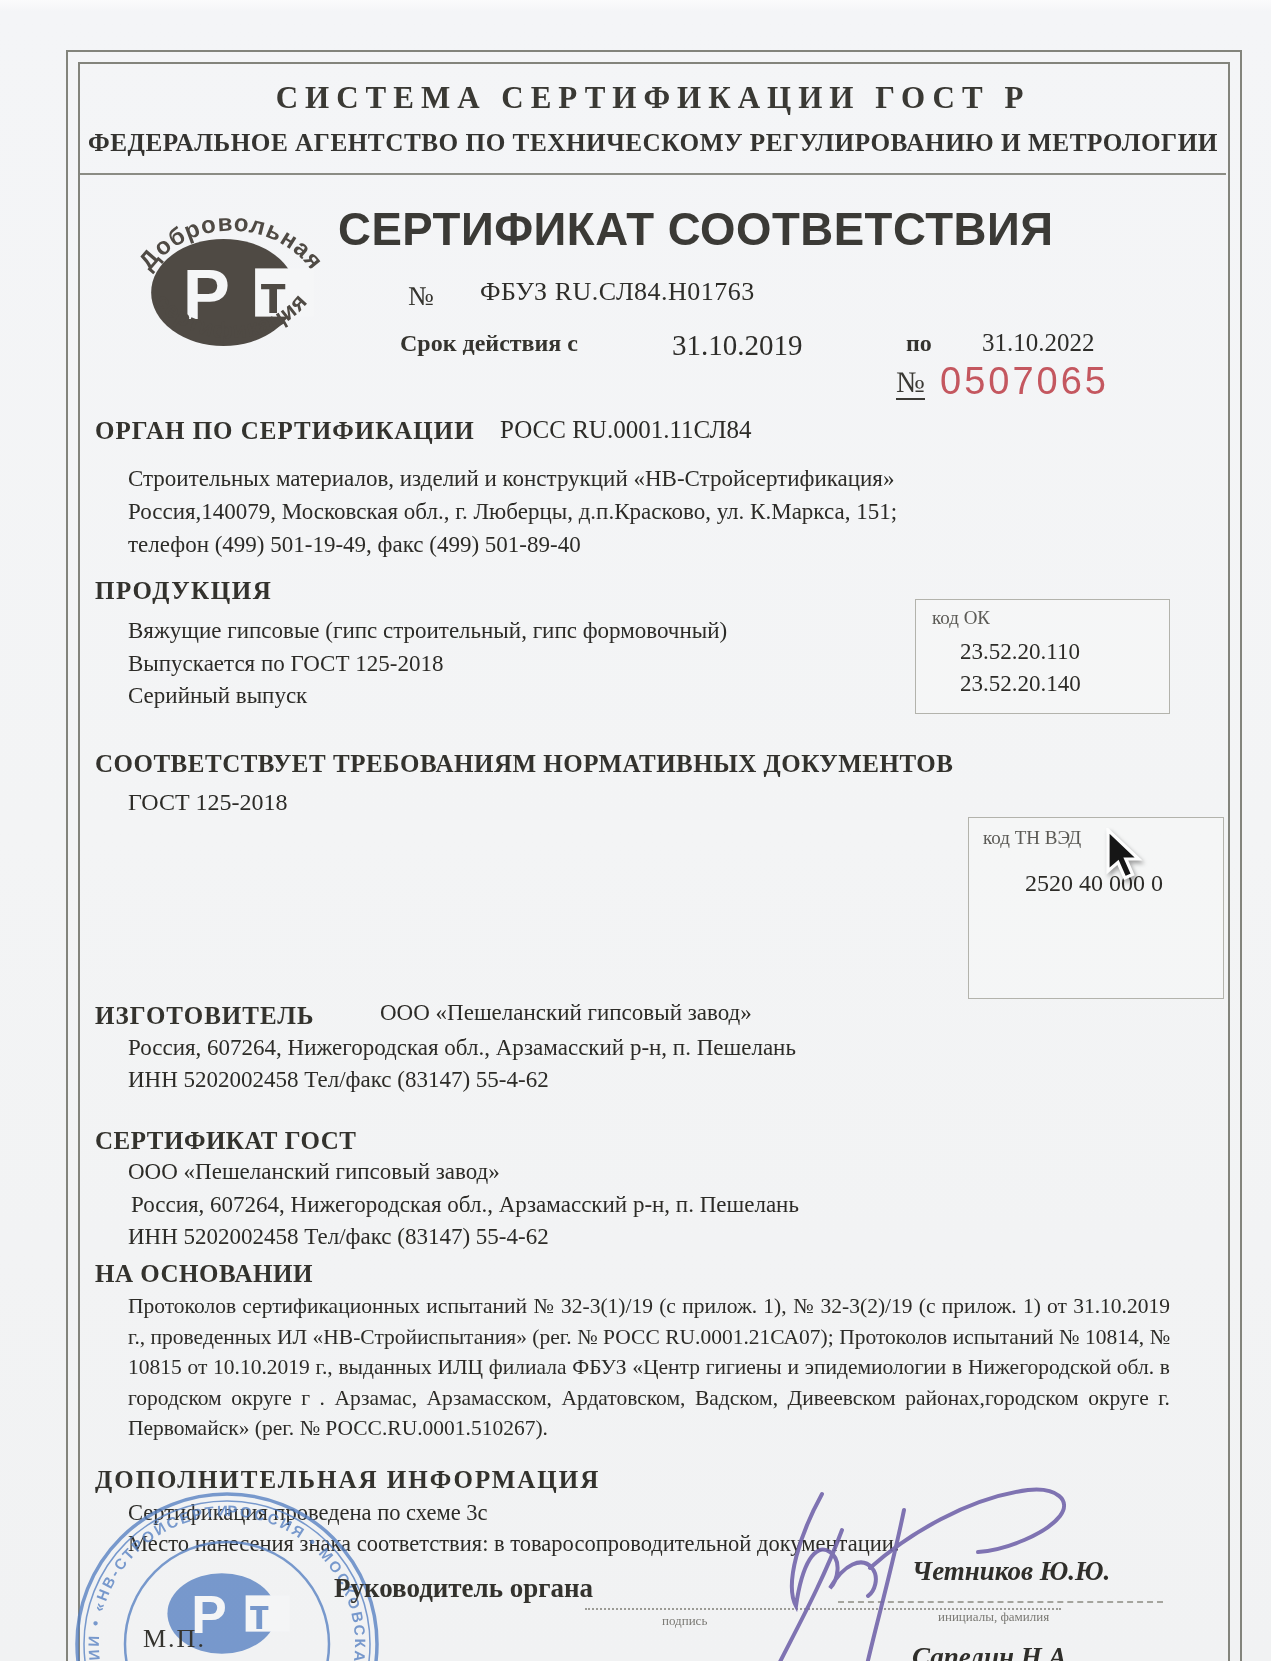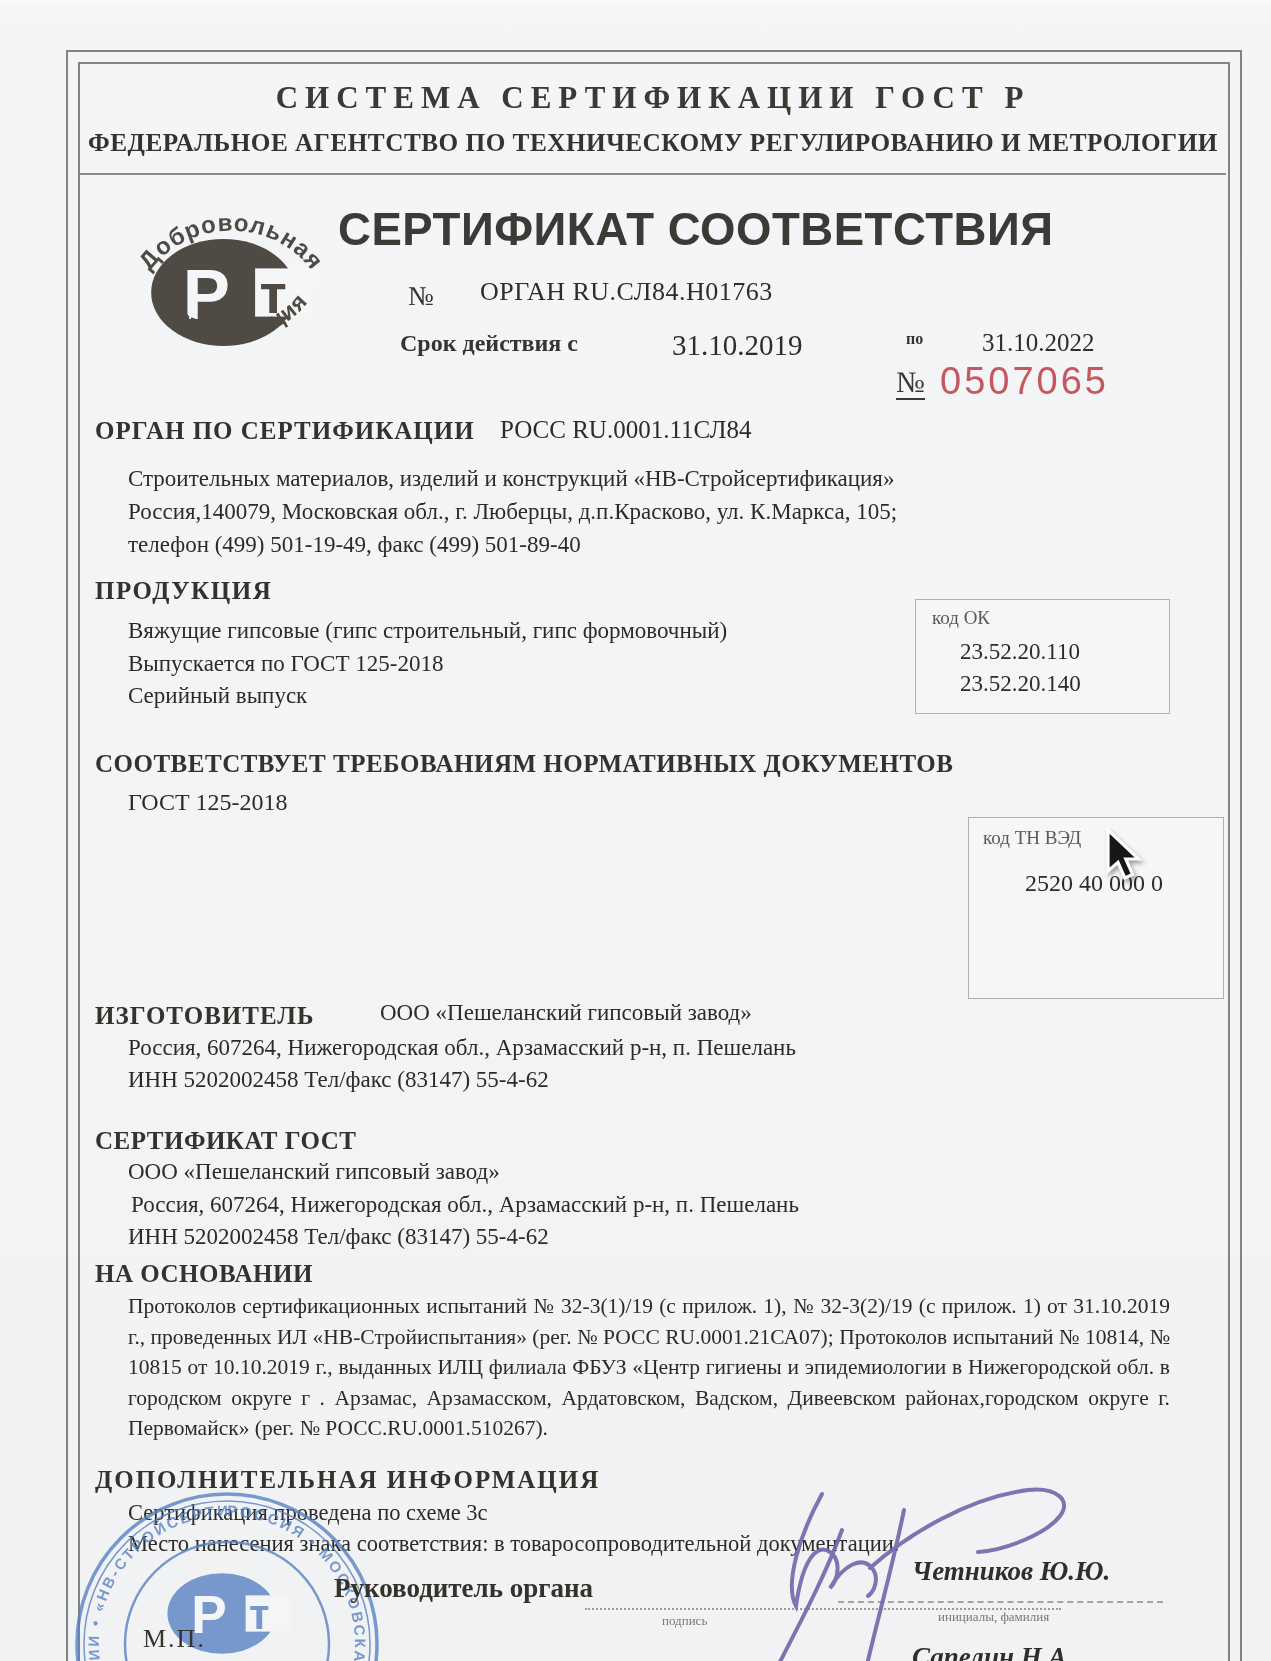--- a/index.html
+++ b/index.html
@@ -12,21 +12,21 @@
   .frame-inner{position:absolute;left:78px;top:62px;width:1148px;height:1700px;border:2px solid #83847c;}
   .abs{position:absolute;}
   .hdr1{left:80px;top:80px;width:1146px;text-align:center;font-size:31px;font-weight:700;letter-spacing:7px;color:#3a3934;}
   .hdr2{left:80px;top:128px;width:1146px;text-align:center;font-size:25.5px;font-weight:700;letter-spacing:0.5px;color:#343330;transform:scaleX(0.99);}
   .hdr-rule{left:80px;top:173px;width:1146px;height:2px;background:#8b8c84;}
   .doc-title{left:338px;top:201px;font-family:"Liberation Sans",sans-serif;font-size:47px;font-weight:700;letter-spacing:0.5px;color:#3b3a36;transform:scaleX(0.97);transform-origin:left;}
   .num-label{left:408px;top:281px;font-size:27px;color:#35342f;}
   .num-value{left:480px;top:277px;font-size:26px;color:#2e2d29;letter-spacing:0.5px;}
   .val-label{left:400px;top:330px;font-size:24px;font-weight:700;color:#35342f;}
   .val-from{left:672px;top:329px;font-size:29px;}
-  .val-po{left:906px;top:330px;font-size:16px;font-weight:700;color:#35342f;}
+  .val-po{left:906px;top:330px;font-size:24px;font-weight:700;color:#35342f;}
   .val-to{left:982px;top:329px;font-size:25px;}
   .blank-no-sign{left:896px;top:366px;font-size:30px;color:#3a3934;border-bottom:2px solid #3a3934;line-height:1.05;}
   .blank-no-digits{left:940px;top:360px;font-family:Liberation Sans, sans-serif;font-size:38px;letter-spacing:3px;font-weight:400;}
   .sec-head{font-size:25px;font-weight:700;color:#33322d;letter-spacing:1px;}
   .body-line{font-size:23px;color:#2c2b27;}
   .organ-head{left:95px;top:417px;}
   .organ-value{left:500px;top:416px;font-size:25px;color:#2c2b27;}
   .organ-l0{left:128px;top:466px;}
   .organ-l1{left:128px;top:499px;}
   .organ-l2{left:128px;top:532px;}
@@ -98,34 +98,34 @@
     </text>
     <use href="#rst-mark" x="26" y="38" width="166" height="113"></use>
     <text font-family="Liberation Sans, sans-serif" font-size="23" font-weight="bold" fill="#4f4a44" letter-spacing="1">
       <textPath href="#arcBottom" startOffset="50%" text-anchor="middle">сертификация</textPath>
     </text>
   </svg>
 
   <div class="abs doc-title">СЕРТИФИКАТ СООТВЕТСТВИЯ</div>
 
   <span class="abs num-label">№</span>
-  <span class="abs num-value">ОРГАН RU.СЛ84.Н01763</span>
+  <span class="abs num-value">ФБУЗ RU.СЛ84.Н01763</span>
 
   <span class="abs val-label">Срок действия  с</span>
   <span class="abs val-from">31.10.2019</span>
   <span class="abs val-po">по</span>
   <span class="abs val-to">31.10.2022</span>
 
   <span class="abs blank-no-sign">№</span>
   <span class="abs blank-no-digits" style="color:#c4575f;">0507065</span>
 
   <span class="abs sec-head organ-head">ОРГАН ПО СЕРТИФИКАЦИИ</span>
   <span class="abs organ-value">РОСС RU.0001.11СЛ84</span>
   <div class="abs body-line organ-l0">Строительных материалов, изделий и конструкций «НВ-Стройсертификация»</div>
-  <div class="abs body-line organ-l1">Россия,140079, Московская обл., г. Люберцы, д.п.Красково, ул. К.Маркса, 105;</div>
+  <div class="abs body-line organ-l1">Россия,140079, Московская обл., г. Люберцы, д.п.Красково, ул. К.Маркса, 151;</div>
   <div class="abs body-line organ-l2">телефон (499) 501-19-49, факс (499) 501-89-40</div>
 
   <span class="abs sec-head prod-head">ПРОДУКЦИЯ</span>
   <div class="abs body-line prod-l0">Вяжущие гипсовые (гипс строительный, гипс формовочный)</div>
   <div class="abs body-line prod-l1">Выпускается по ГОСТ 125-2018</div>
   <div class="abs body-line prod-l2">Серийный выпуск</div>
 
   <div class="abs code-box ok-box">
     <span class="code-label" style="left:16px;top:7px;">код ОК</span>
     <span class="code-val" style="left:44px;top:39px;">23.52.20.110</span>

